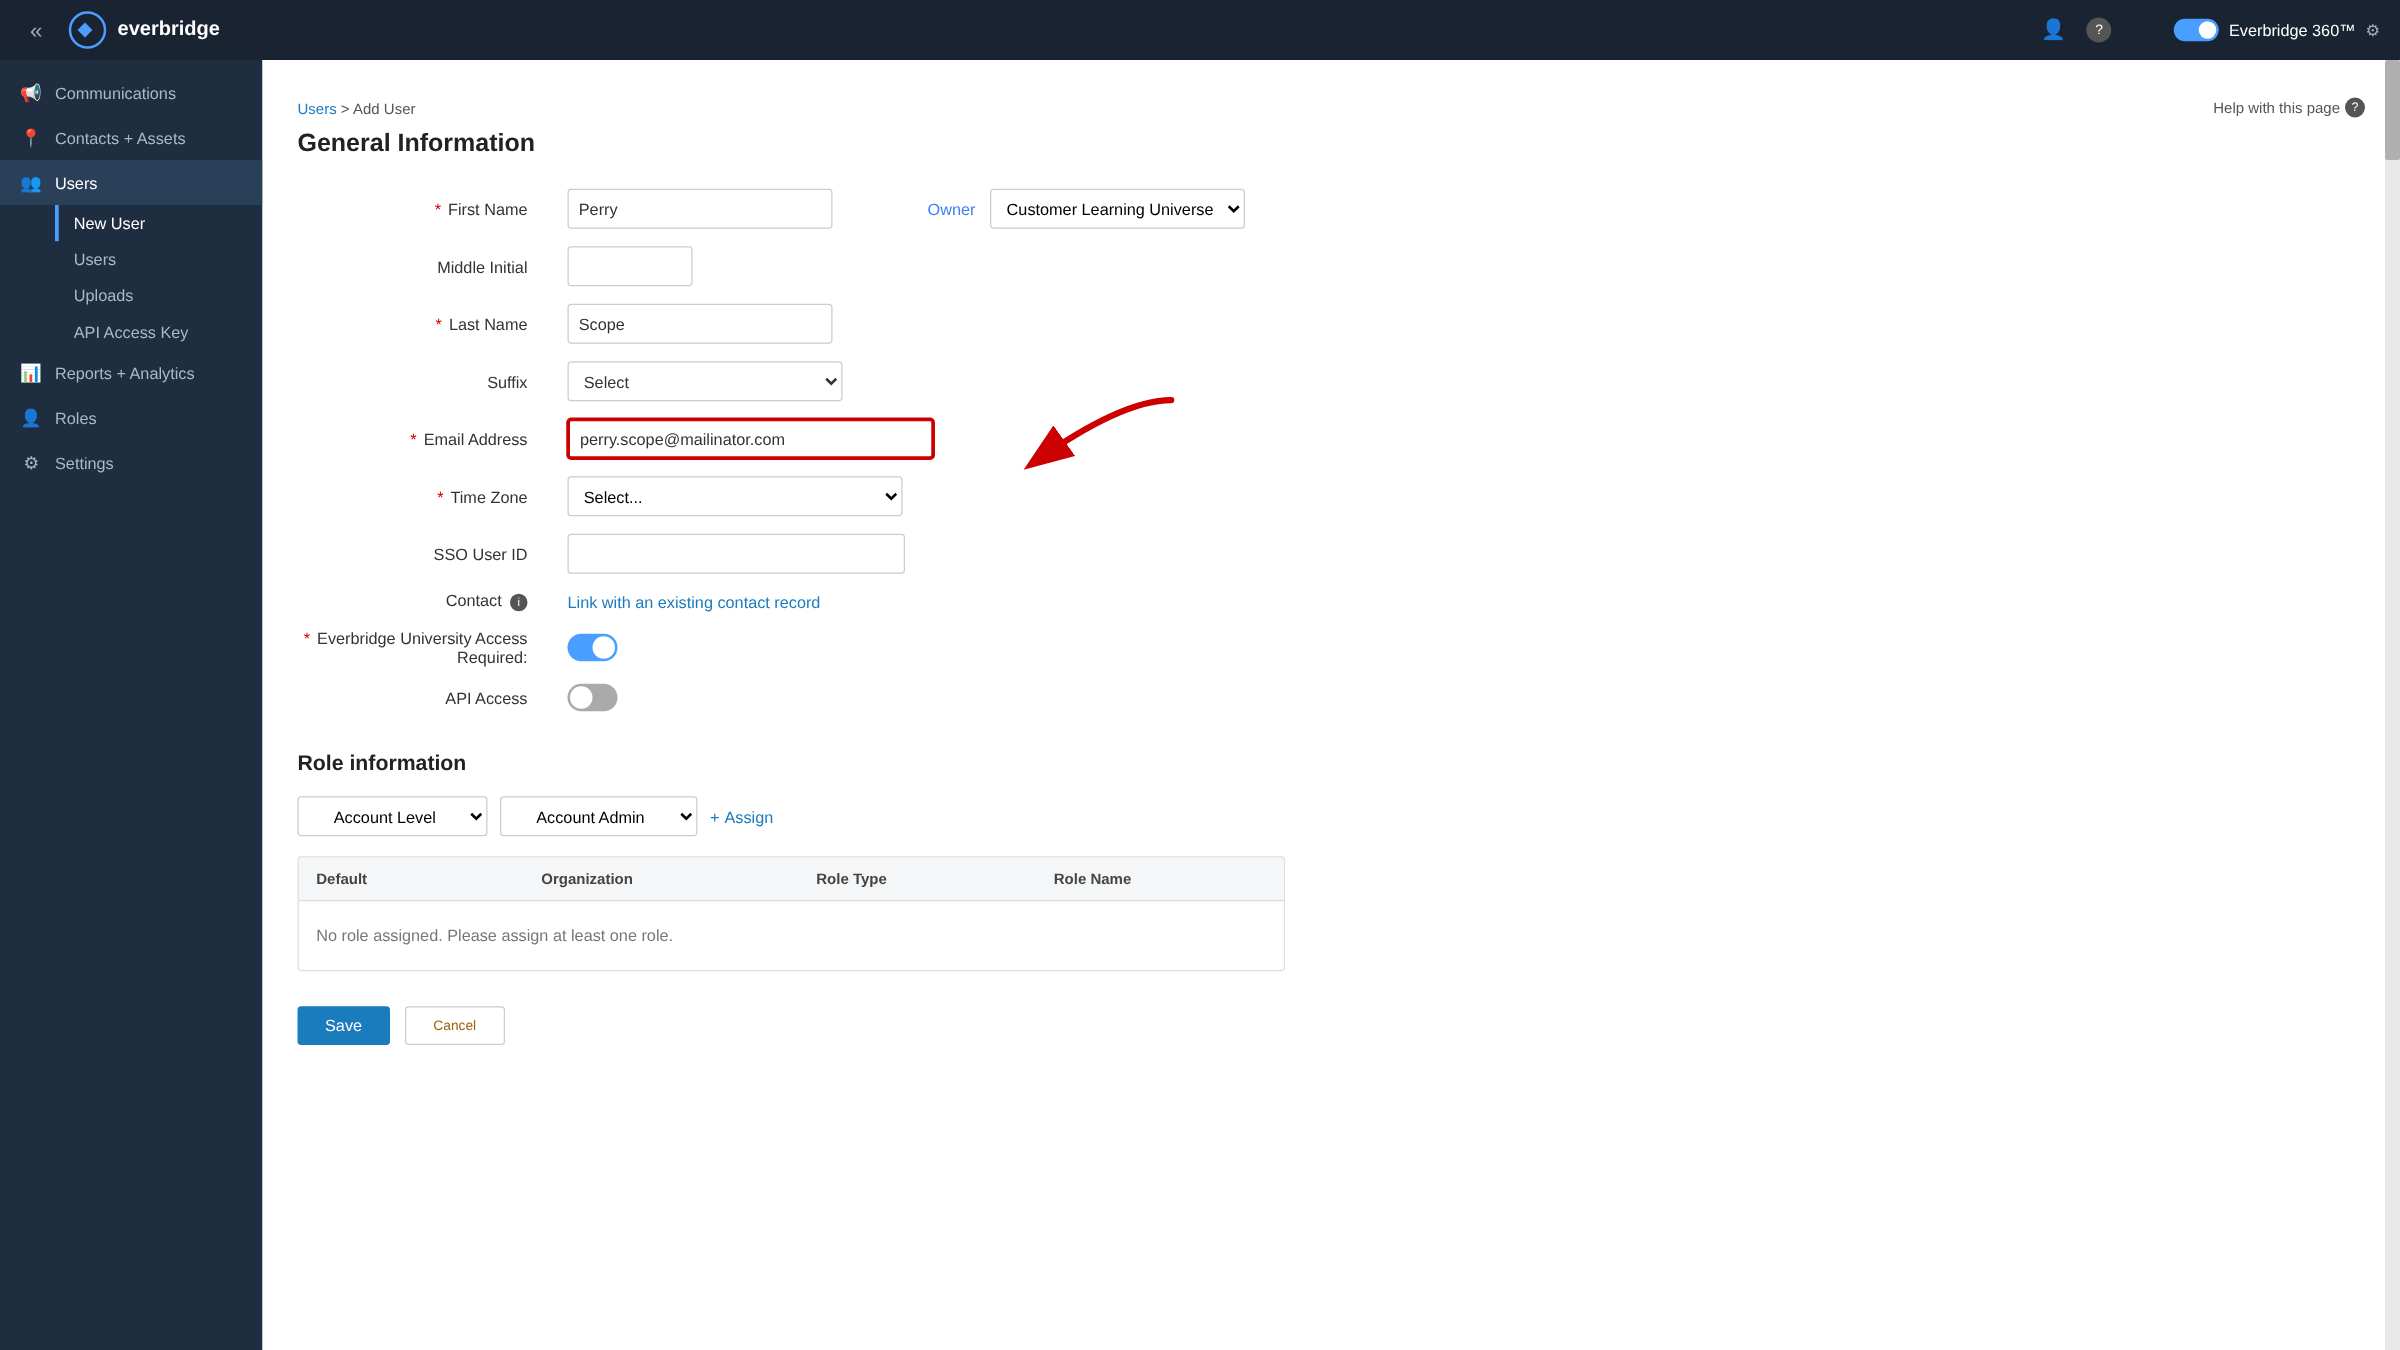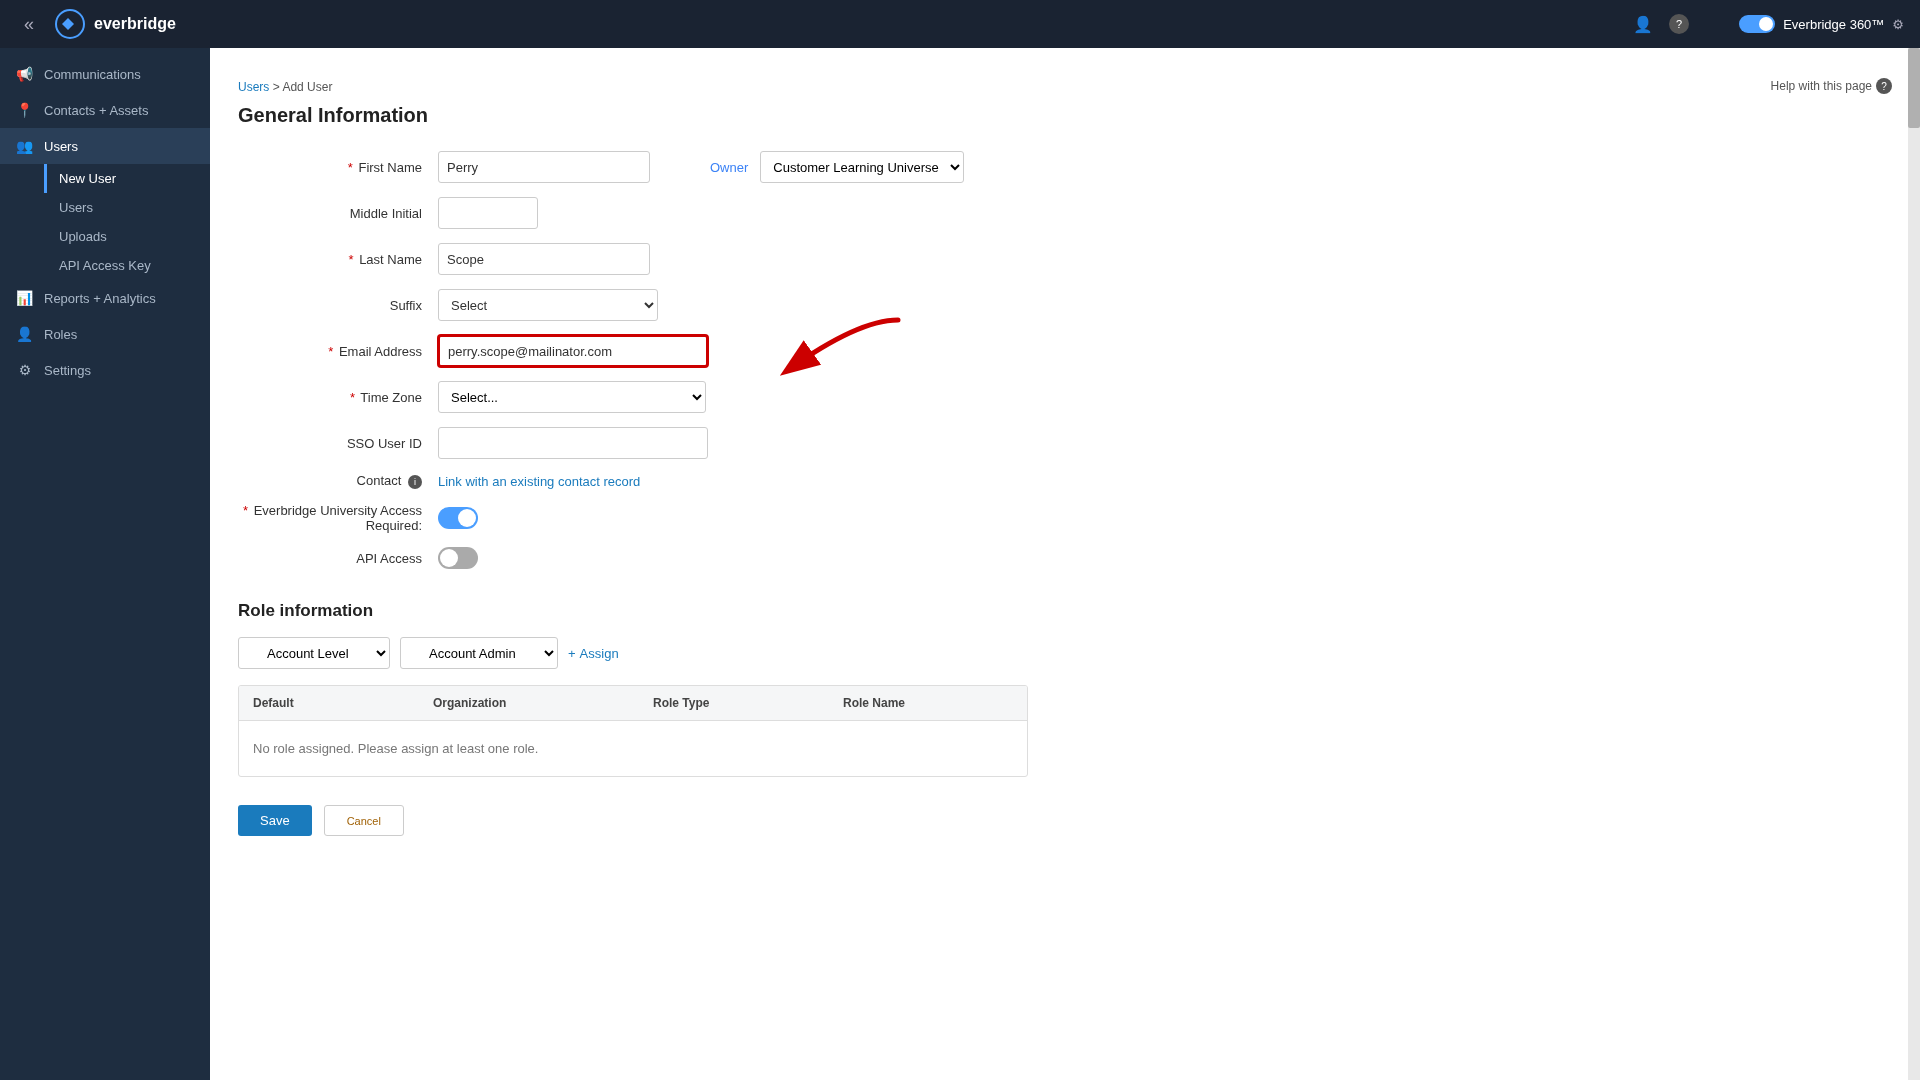--- a/index.html
+++ b/index.html
@@ -87,21 +87,21 @@
     .page-content { padding: 0 28px 40px; }
 
     .page-title { font-size: 20px; font-weight: 600; color: #222; margin-bottom: 24px; }
 
     .form-section { max-width: 820px; }
 
     .form-row {
       display: flex;
       align-items: center;
       margin-bottom: 14px;
-      gap: 0;
+      gap: 16px;
     }
     .form-label {
       width: 200px;
       font-size: 13px;
       color: #333;
       text-align: right;
       padding-right: 16px;
       flex-shrink: 0;
     }
     .required-star { color: #c00; margin-right: 2px; }
@@ -392,21 +392,21 @@
             <option>III</option>
           </select>
         </div>
 
         <div class="form-row">
           <div class="form-label">
             <span class="required-star">*</span>
             <span>Email Address</span>
           </div>
           <div style="position:relative;display:inline-block;">
-            <input class="form-input email-highlight" type="text" value="perry.scope@mailinator.com" style="width: 270px;">
+            <input class="form-input email-highlight" type="text" value="perry.scope@mailinator.com" style="width: 293px;">
             
             <svg style="position:absolute;right:-200px;top:-20px;width:180px;height:70px;" viewBox="0 0 180 70">
               <defs>
                 <marker id="arrowhead" markerWidth="8" markerHeight="6" refX="6" refY="3" orient="auto">
                   <polygon points="0 0, 8 3, 0 6" fill="#c00"></polygon>
                 </marker>
               </defs>
               <path d="M 170 5 Q 130 5 60 55" stroke="#c00" stroke-width="5" fill="none" marker-end="url(#arrowhead)" stroke-linecap="round"></path>
             </svg>
           </div>

